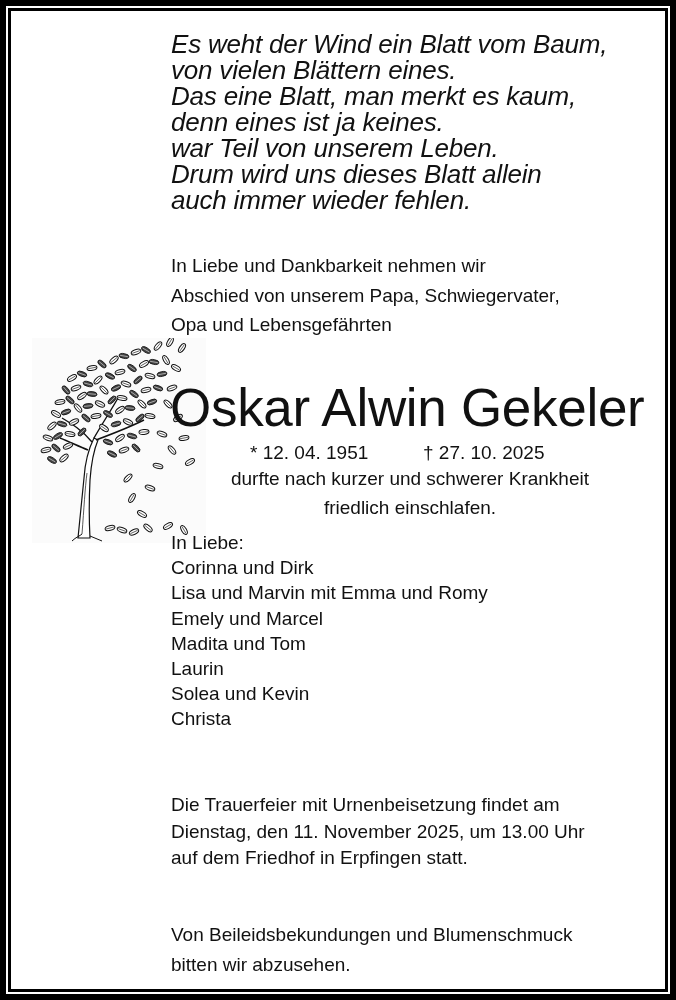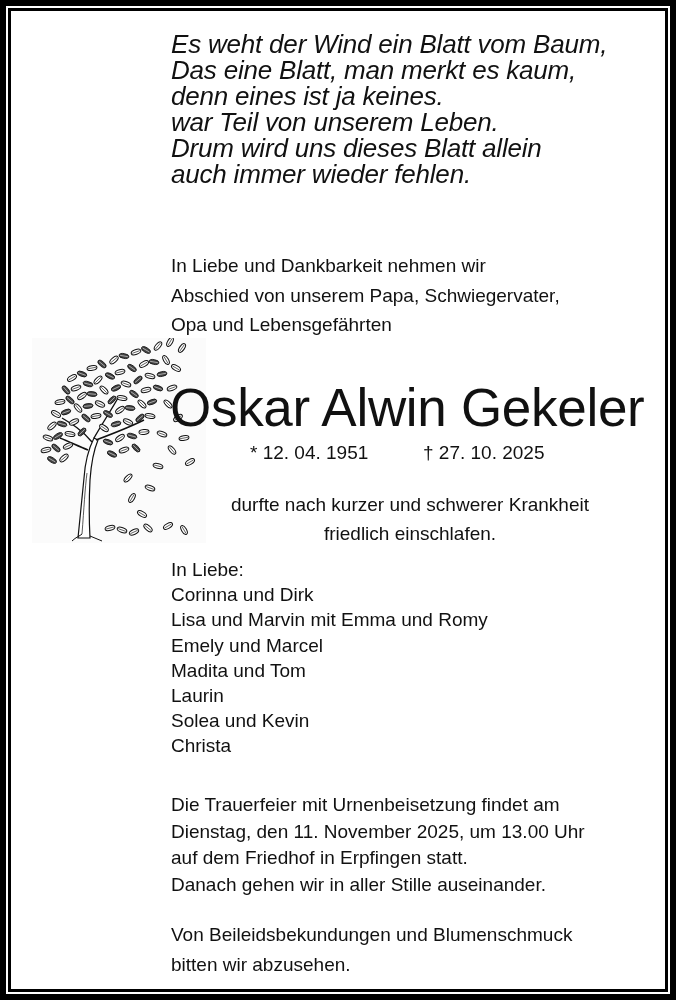--- a/index.html
+++ b/index.html
@@ -8,37 +8,38 @@
     .frame-inner { position: absolute; left: 8px; top: 8px; width: 660px; height: 984px; box-sizing: border-box; border: 3px solid #000; }
     .poem { position: absolute; left: 171px; top: 31px; font-style: italic; font-size: 26px; line-height: 26px; letter-spacing: -0.2px; }
     .poem div { white-space: nowrap; }
     .intro { position: absolute; left: 171px; top: 251px; font-size: 19px; line-height: 29.5px; }
     .intro div { white-space: nowrap; }
     .tree { position: absolute; left: 32px; top: 338px; width: 174px; height: 205px; background: #fbfbfb; }
     .name { position: absolute; left: 170px; top: 376px; font-size: 53px; line-height: 64px; white-space: nowrap; letter-spacing: -0.3px; }
     .dates { position: absolute; top: 441px; font-size: 19px; line-height: 24px; white-space: nowrap; }
     .dates.birth { left: 250px; }
     .dates.death { left: 423px; }
-    .passing { position: absolute; left: 180px; width: 460px; top: 490px; text-align: center; font-size: 19px; line-height: 29px; }
+    .passing { position: absolute; left: 180px; width: 460px; top: 464px; text-align: center; font-size: 19px; line-height: 29px; }
     .passing div { white-space: nowrap; }
-    .family { position: absolute; left: 171px; top: 557px; font-size: 19px; line-height: 25.2px; }
+    .family { position: absolute; left: 171px; top: 530px; font-size: 19px; line-height: 25.2px; }
     .family div { white-space: nowrap; }
     .service { position: absolute; left: 171px; top: 792px; font-size: 19px; line-height: 26.5px; }
     .service div { white-space: nowrap; }
     .closing { position: absolute; left: 171px; top: 920px; font-size: 19px; line-height: 29.5px; }
     .closing div { white-space: nowrap; }
   </style>
 </head>
 <body>
 
 <div class="frame-outer"></div>
 <div class="frame-inner"></div>
 
 <div class="poem">
   <div>Es weht der Wind ein Blatt vom Baum,</div>
+  <div>von vielen Blättern eines.</div>
   <div>Das eine Blatt, man merkt es kaum,</div>
   <div>denn eines ist ja keines.</div>
   <div>war Teil von unserem Leben.</div>
   <div>Drum wird uns dieses Blatt allein</div>
   <div>auch immer wieder fehlen.</div>
 </div>
 
 <div class="intro">
   <div>In Liebe und Dankbarkeit nehmen wir</div>
   <div>Abschied von unserem Papa, Schwiegervater,</div>
@@ -180,19 +181,18 @@
   <div>Madita und Tom</div>
   <div>Laurin</div>
   <div>Solea und Kevin</div>
   <div>Christa</div>
 </div>
 
 <div class="service">
   <div>Die Trauerfeier mit Urnenbeisetzung findet am</div>
   <div>Dienstag, den 11. November 2025, um 13.00 Uhr</div>
   <div>auf dem Friedhof in Erpfingen statt.</div>
-  <div>Danach gehen wir in aller Stille auseinander.</div>
 </div>
 
 <div class="closing">
   <div>Von Beileidsbekundungen und Blumenschmuck</div>
   <div>bitten wir abzusehen.</div>
 </div>
 
 </body></html>

